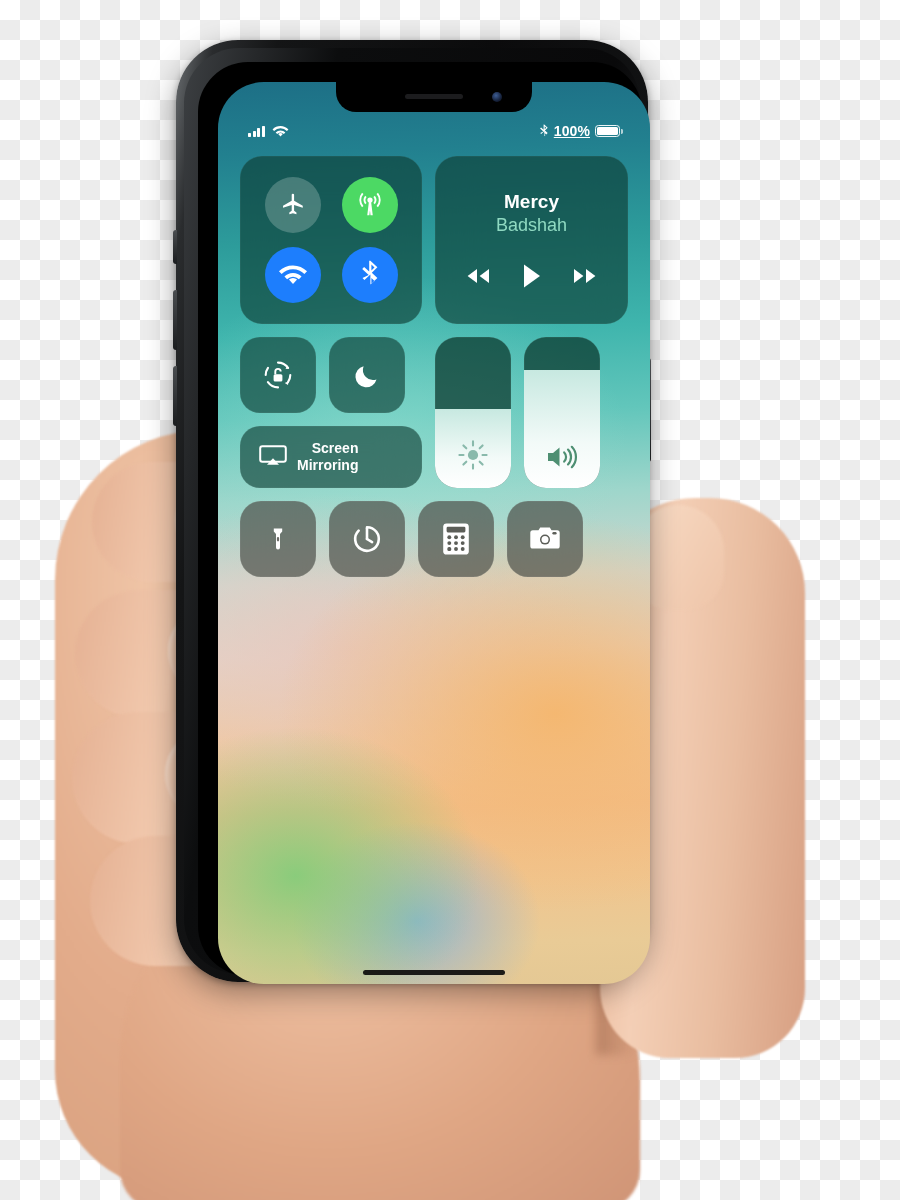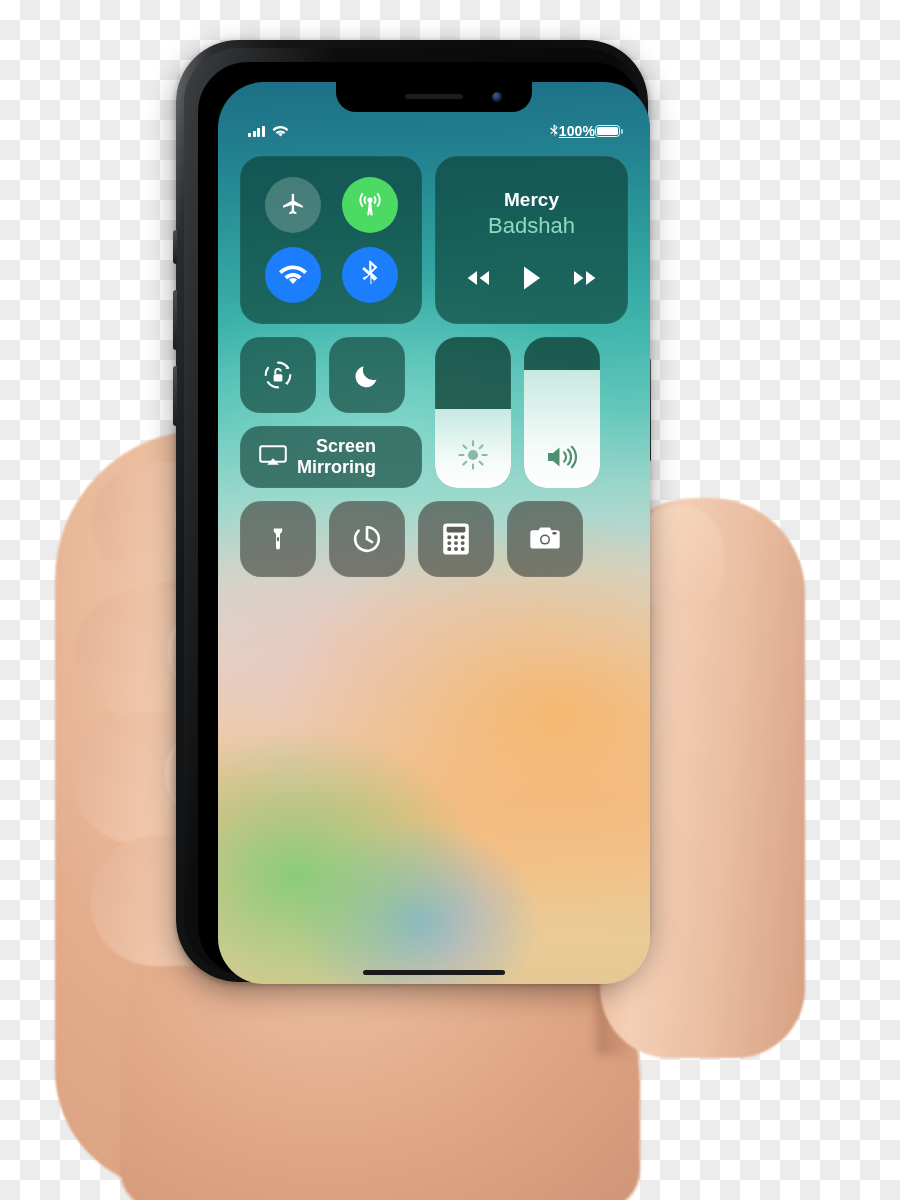--- a/index.html
+++ b/index.html
@@ -132,21 +132,21 @@
   .vol-dn{position:absolute;left:-3px;top:326px;width:4px;height:60px;border-radius:3px 0 0 3px;background:linear-gradient(180deg,#4a4d50,#1a1c1e);}
   .mute-sw{position:absolute;left:-3px;top:190px;width:4px;height:34px;border-radius:3px 0 0 3px;background:linear-gradient(180deg,#4a4d50,#1a1c1e);}
 
   
   .status{
     position:absolute;top:38px;left:0;width:100%;height:22px;
     display:flex;align-items:center;justify-content:space-between;
     padding:0 30px;box-sizing:border-box;color:#fff;z-index:5;
   }
   .status-left{display:flex;align-items:center;gap:7px;}
-  .status-right{display:flex;align-items:center;text-decoration:underline;}
+  .status-right{display:flex;align-items:center;gap:5px;text-decoration:underline;}
   .bars{display:flex;align-items:flex-end;gap:1.7px;height:11px;}
   .bars i{display:block;width:3px;background:#fff;border-radius:.7px;}
   .bars i:nth-child(1){height:4px;}
   .bars i:nth-child(2){height:6px;}
   .bars i:nth-child(3){height:8.5px;}
   .bars i:nth-child(4){height:11px;}
   .battery-pct{font-size:14px;font-weight:600;letter-spacing:.1px;}
   .batt{
     width:25px;height:12px;border:1.6px solid rgba(255,255,255,.92);
     border-radius:3.4px;position:relative;box-sizing:border-box;padding:1.2px;
@@ -183,39 +183,39 @@
   .circ.green{background:#4cd964;}
   .circ.blue{background:#1d7efd;}
 
   
   .media{
     flex:1;height:168px;position:relative;
     display:flex;flex-direction:column;align-items:center;justify-content:center;
     padding:14px;box-sizing:border-box;
   }
   .track-title{color:#fff;font-size:19px;font-weight:600;line-height:1.18;}
-  .track-artist{color:#8fd9c1;font-size:22px;font-weight:400;line-height:1.25;margin-top:1px;}
+  .track-artist{color:#8fd9c1;font-size:18px;font-weight:400;line-height:1.25;margin-top:1px;}
   .media-ctrls{
     display:flex;align-items:center;justify-content:space-around;
     width:100%;margin-top:26px;
   }
   .mbtn{display:flex;align-items:center;}
 
   
   .sq{
     width:76px;height:76px;border-radius:20px;
     display:flex;align-items:center;justify-content:center;
   }
   .left-stack{display:flex;flex-direction:column;gap:13px;width:182px;}
   .lt-row{display:flex;gap:13px;}
   .mirror{
     width:182px;height:62px;border-radius:20px;
     display:flex;align-items:center;gap:9px;padding-left:18px;box-sizing:border-box;
   }
-  .mirror-label{color:#fff;font-size:18px;font-weight:600;line-height:1.18;}
+  .mirror-label{color:#fff;font-size:14px;font-weight:600;line-height:1.18;}
 
   
   .sliders{display:flex;gap:13px;}
   .slider{
     width:76px;height:151px;border-radius:22px;overflow:hidden;position:relative;
     background:rgba(9,52,42,.72);
     box-shadow:inset 0 0 0 .5px rgba(255,255,255,.10);
   }
   .slider-fill{
     position:absolute;left:0;bottom:0;width:100%;

